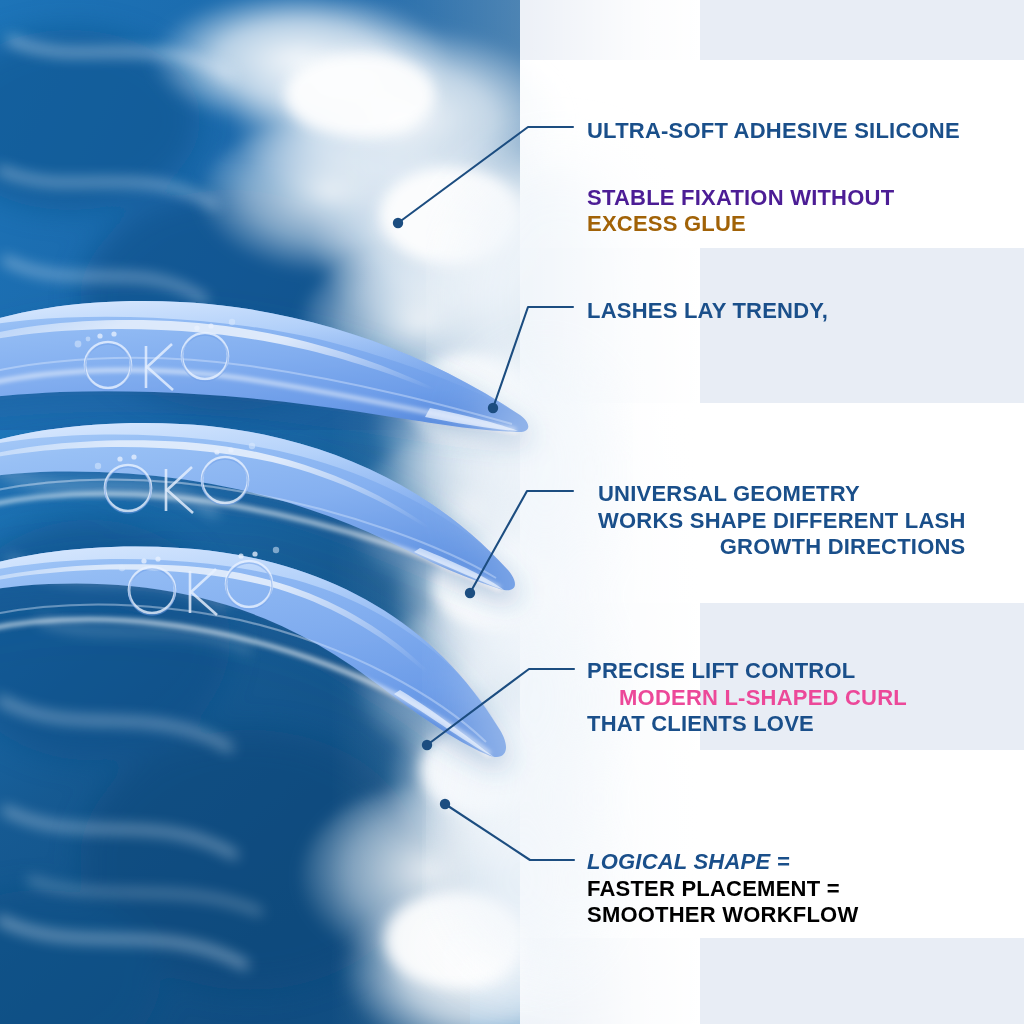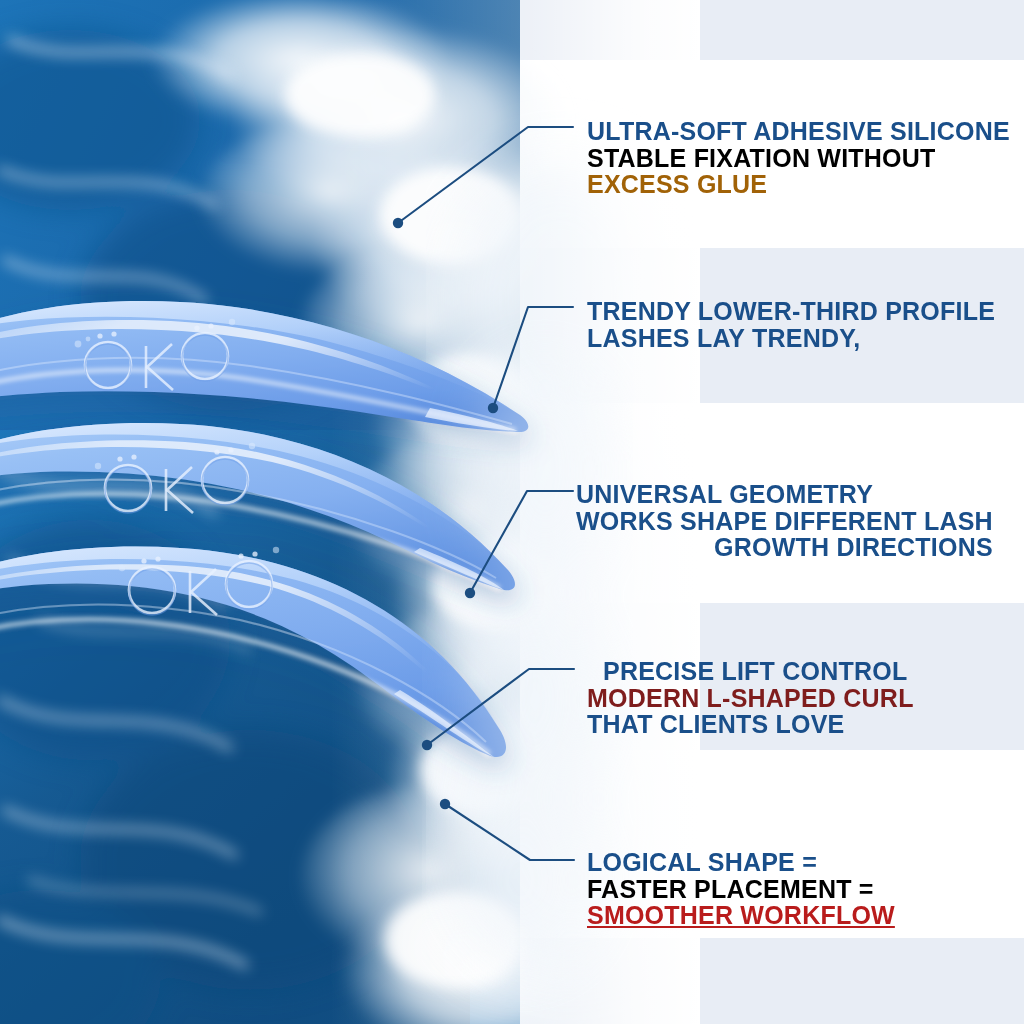--- a/index.html
+++ b/index.html
@@ -22,21 +22,21 @@
   
   .pads { position:absolute; left:0; top:0; width:700px; height:1024px; z-index:3; }
   .pads svg { display:block; }
 
   
   .callouts { position:absolute; inset:0; z-index:5; }
   .leaders { position:absolute; inset:0; z-index:4; }
   .callout { position:absolute; }
   .callout .line {
     font-weight:bold;
-    font-size:25px;
+    font-size:22px;
     letter-spacing:0.22px;
     line-height:26.5px;
     color:#1a4f8a;
     white-space:nowrap;
   }
 </style>
 </head>
 <body>
 
 <div id="stage">
@@ -352,37 +352,36 @@
       </g>
       <g>
         <path d="M 445 804 L 530 860 L 574 860" fill="none" stroke="#1c4d80" stroke-width="2.1" stroke-linecap="round" stroke-linejoin="round"></path>
         <circle cx="445" cy="804" r="5.2" fill="#1c4d80"></circle>
       </g>
     </svg>
 
   <div class="callouts">
       <div class="callout" style="left: 587px; top: 118px;">
         <div class="line" style="color: rgb(26, 79, 138);">ULTRA-SOFT ADHESIVE SILICONE</div>
-        <div class="line" style="color: #000000;">STABLE FIXATION WITHOUT</div>
+        <div class="line" style="color: #4c1d95; margin-top: 40px;">STABLE FIXATION WITHOUT</div>
         <div class="line" style="color: #a16207;">EXCESS GLUE</div>
       </div>
       <div class="callout" style="left: 587px; top: 298px;">
-        <div class="line" style="color: rgb(26, 79, 138);">TRENDY LOWER-THIRD PROFILE</div>
         <div class="line" style="color: rgb(26, 79, 138);">LASHES LAY TRENDY,</div>
       </div>
-      <div class="callout" style="left: 576px; top: 481px;">
+      <div class="callout" style="left: 598px; top: 481px;">
         <div class="line" style="color: rgb(26, 79, 138);">UNIVERSAL GEOMETRY</div>
         <div class="line" style="color: rgb(26, 79, 138);">WORKS SHAPE DIFFERENT LASH</div>
         <div class="line" style="color: rgb(26, 79, 138); text-align: right;">GROWTH DIRECTIONS</div>
       </div>
       <div class="callout" style="left: 587px; top: 658px;">
-        <div class="line" style="color: rgb(26, 79, 138); margin-left: 16px;">PRECISE LIFT CONTROL</div>
-        <div class="line" style="color: #7f1d1d;">MODERN L-SHAPED CURL</div>
+        <div class="line" style="color: rgb(26, 79, 138);">PRECISE LIFT CONTROL</div>
+        <div class="line" style="color: #ec4899; margin-left: 32px;">MODERN L-SHAPED CURL</div>
         <div class="line" style="color: rgb(26, 79, 138);">THAT CLIENTS LOVE</div>
       </div>
       <div class="callout" style="left: 587px; top: 849px;">
-        <div class="line" style="color: rgb(26, 79, 138);">LOGICAL SHAPE =</div>
+        <div class="line" style="color: rgb(26, 79, 138); font-style: italic;">LOGICAL SHAPE =</div>
         <div class="line" style="color: #000000;">FASTER PLACEMENT =</div>
-        <div class="line" style="color: #b91c1c; text-decoration: underline;">SMOOTHER WORKFLOW</div>
+        <div class="line" style="color: #000000;">SMOOTHER WORKFLOW</div>
       </div>
     </div>
 
 </div>
 
 </body></html>

